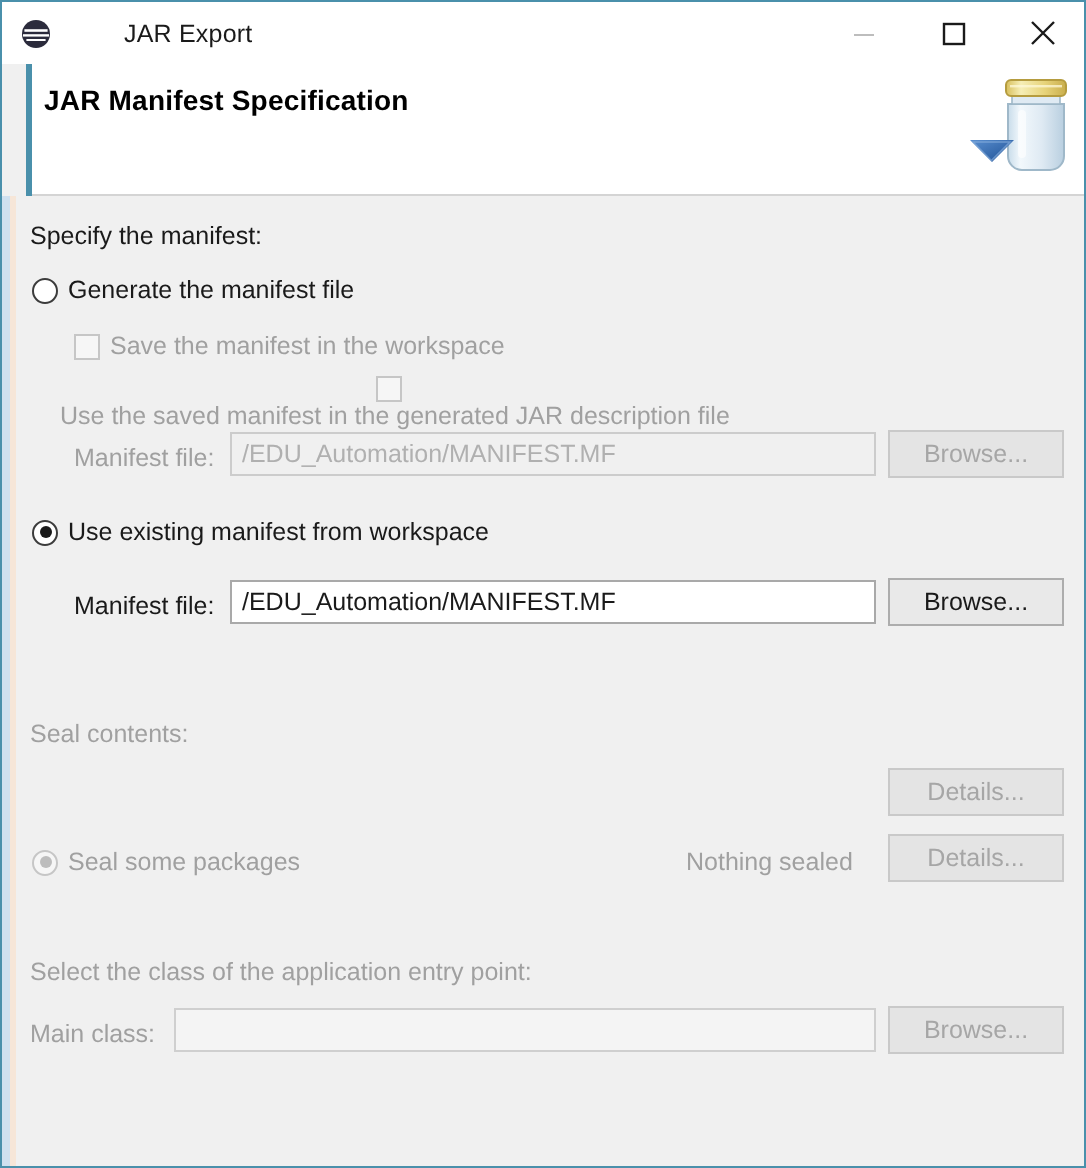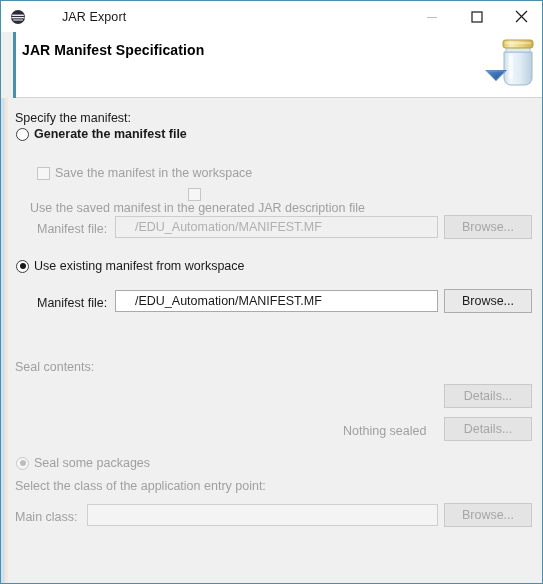--- a/index.html
+++ b/index.html
@@ -200,21 +200,21 @@
   
   .field {
     position: absolute;
     box-sizing: border-box;
     border: 1px solid #a9a9a9;
     background: #ffffff;
     font-size: 12.5px;
     color: #1a1a1a;
     display: flex;
     align-items: center;
-    padding-left: 19px;
+    padding-left: 5px;
     overflow: hidden;
     white-space: nowrap;
   }
   .field.dis {
     border: 1px solid #cccccc;
     background: #f0f0f0;
     color: #b0b0b0;
   }
   .field.empty-dis {
     border: 1px solid #cfcfcf;
@@ -318,21 +318,21 @@
   </div>
 
   <div class="body">
     <div class="body-stripe-blue"></div>
     <div class="body-stripe-tan"></div>
 
     <div class="content">
 
       <div class="abs lbl" style="left:14px; top:13px;">Specify the manifest:</div>
 
-      <div class="radio-row" style="left:15px; top:29px;font-weight:bold;">
+      <div class="radio-row" style="left:15px; top:40px;">
         <span class="radio"></span>
         <span class="lbl">Generate the manifest file</span>
       </div>
 
       <div class="check-row" style="left:36px; top:68px;">
         <span class="checkbox"></span>
         <span class="lbl dim">Save the manifest in the workspace</span>
       </div>
 
       <div class="check-row" style="left:29px; top:90px;flex-direction:column;">
@@ -350,21 +350,21 @@
       </div>
 
       <div class="abs lbl" style="left:36px; top:198px;">Manifest file:</div>
       <div class="field" style="left:114px; top:192px; width:323px; height:22px;" title="/EDU_Automation/MANIFEST.MF">/EDU_Automation/MANIFEST.MF</div>
       <div class="btn" style="left:443px; top:191px; width:88px; height:24px;">Browse...</div>
 
       <div class="abs lbl dim" style="left:14px; top:262px;">Seal contents:</div>
 
       <div class="btn dis" style="left:443px; top:386px; width:88px; height:24px; top:286px;">Details...</div>
 
-      <div class="radio-row" style="left:15px; top:326px;margin-top:32px;">
+      <div class="radio-row" style="left:15px; top:326px;">
         <span class="radio dis checked"></span>
         <span class="lbl dim">Seal some packages</span>
       </div>
       <div class="abs lbl dim" style="left:342px; top:326px;">Nothing sealed</div>
       <div class="btn dis" style="left:443px; top:319px; width:88px; height:24px;">Details...</div>
 
       <div class="abs lbl dim" style="left:14px; top:381px;">Select the class of the application entry point:</div>
 
       <div class="abs lbl dim" style="left:14px; top:412px;">Main class:</div>
       <div class="field empty-dis" style="left:86px; top:406px; width:351px; height:22px;" placeholder=""></div>

